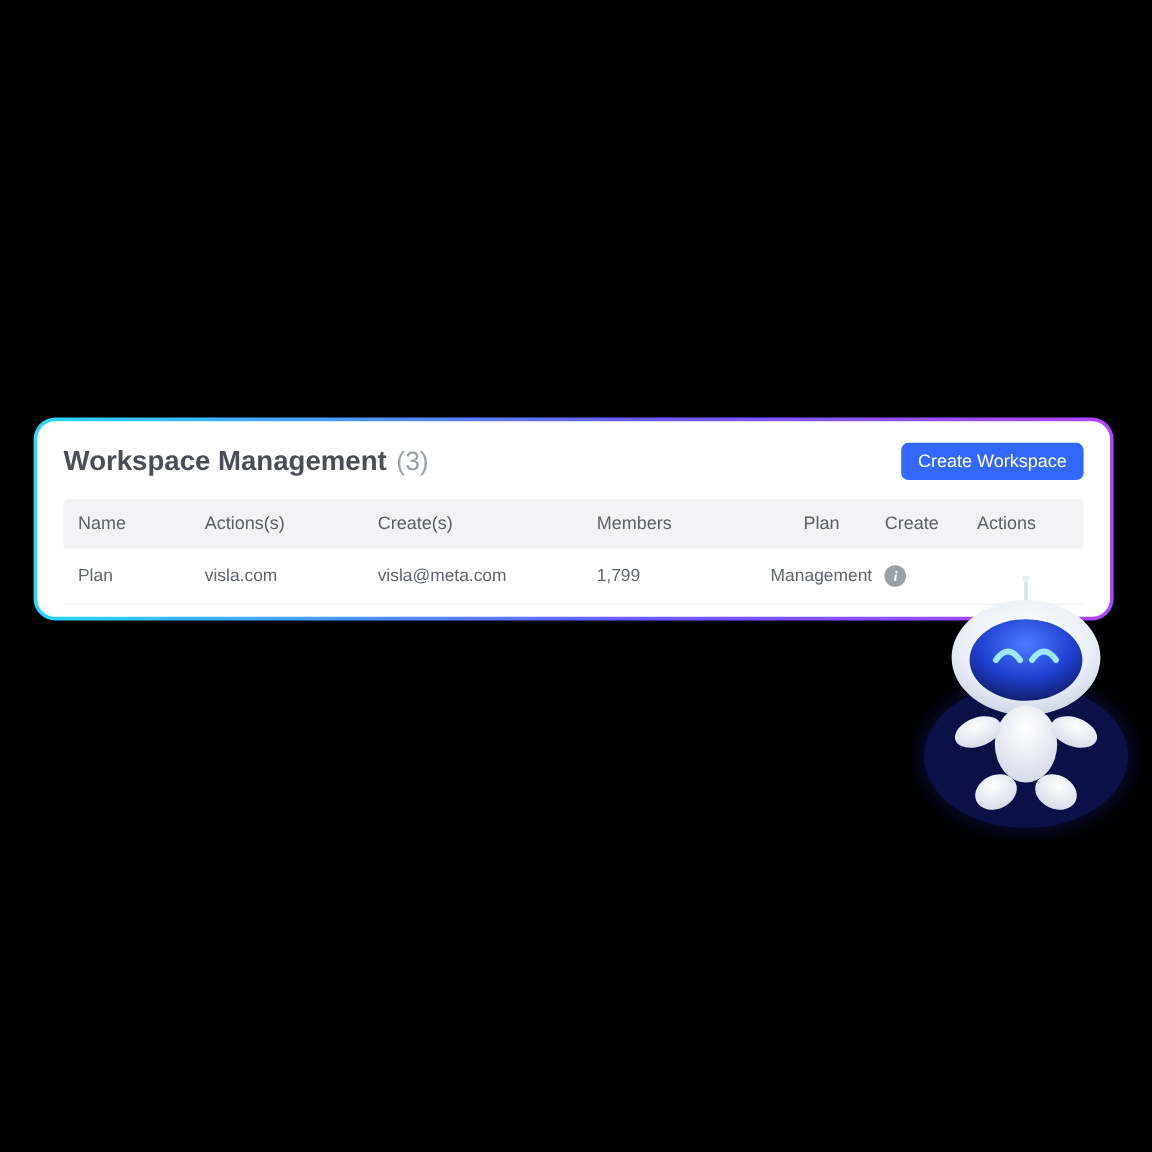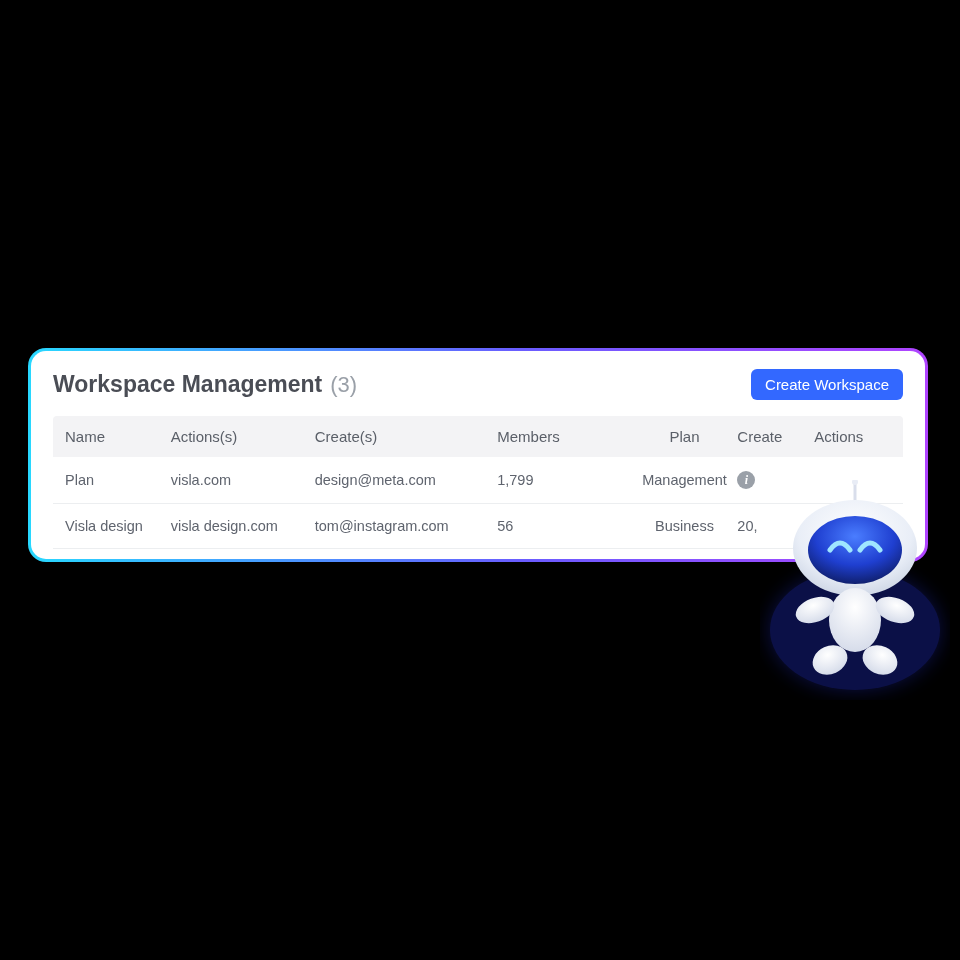--- a/index.html
+++ b/index.html
@@ -121,38 +121,29 @@
         <div class="col-owner">Create(s)</div>
         <div class="col-members">Members</div>
         <div class="col-plan">Plan</div>
         <div class="col-quota">Create</div>
         <div class="col-actions">Actions</div>
       </div>
 
       <div class="row">
         <div class="col-name">Plan</div>
         <div class="col-domain">visla.com</div>
-        <div class="col-owner">design@meta.com</div>
+        <div class="col-owner">visla@meta.com</div>
         <div class="col-members">1,799</div>
         <div class="col-plan">Management</div>
         <div class="col-quota">
           <span class="info-icon">i</span>
         </div>
         <div class="col-actions"></div>
       </div>
 
-      <div class="row">
-        <div class="col-name">Visla design</div>
-        <div class="col-domain">visla design.com</div>
-        <div class="col-owner">tom@instagram.com</div>
-        <div class="col-members">56</div>
-        <div class="col-plan">Business</div>
-        <div class="col-quota">20,</div>
-        <div class="col-actions"></div>
-      </div>
     </div>
 
   </div>
 </div>
 
 <svg class="robot" viewBox="0 0 190 220">
   <defs>
     <radialGradient id="headG" cx="50%" cy="35%" r="65%">
       <stop offset="0%" stop-color="#ffffff"></stop>
       <stop offset="70%" stop-color="#e9eef7"></stop>

